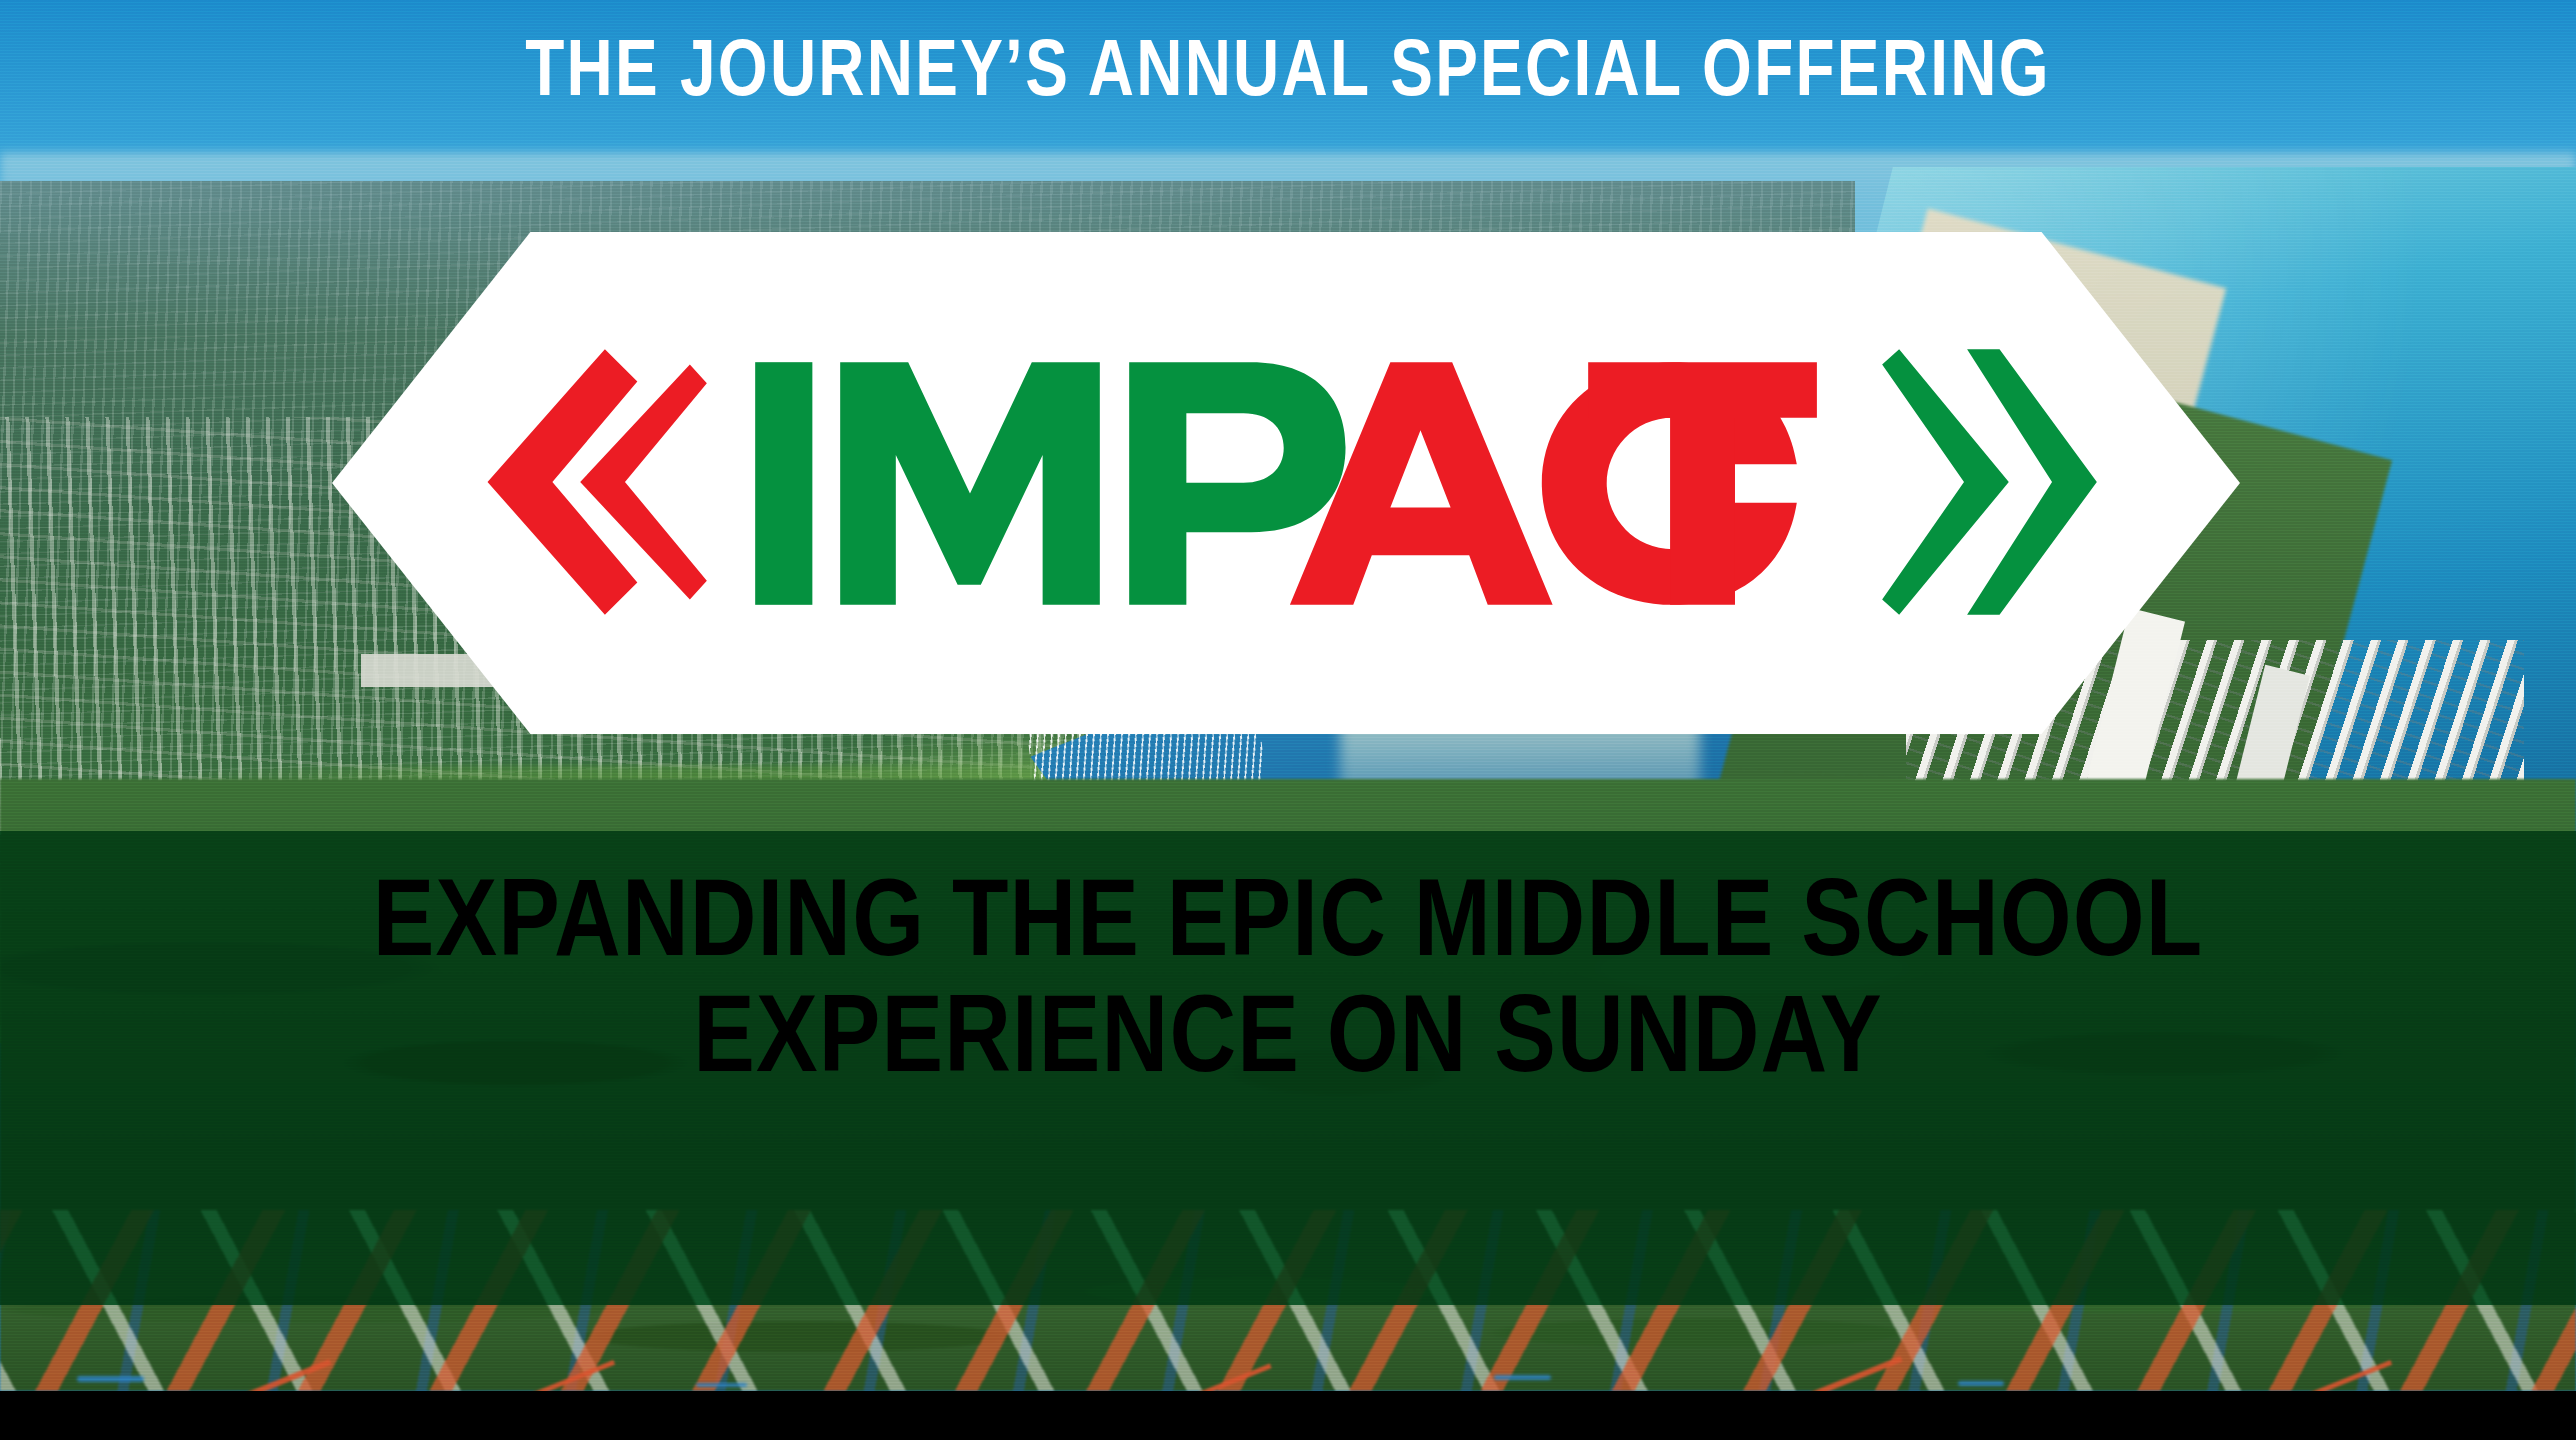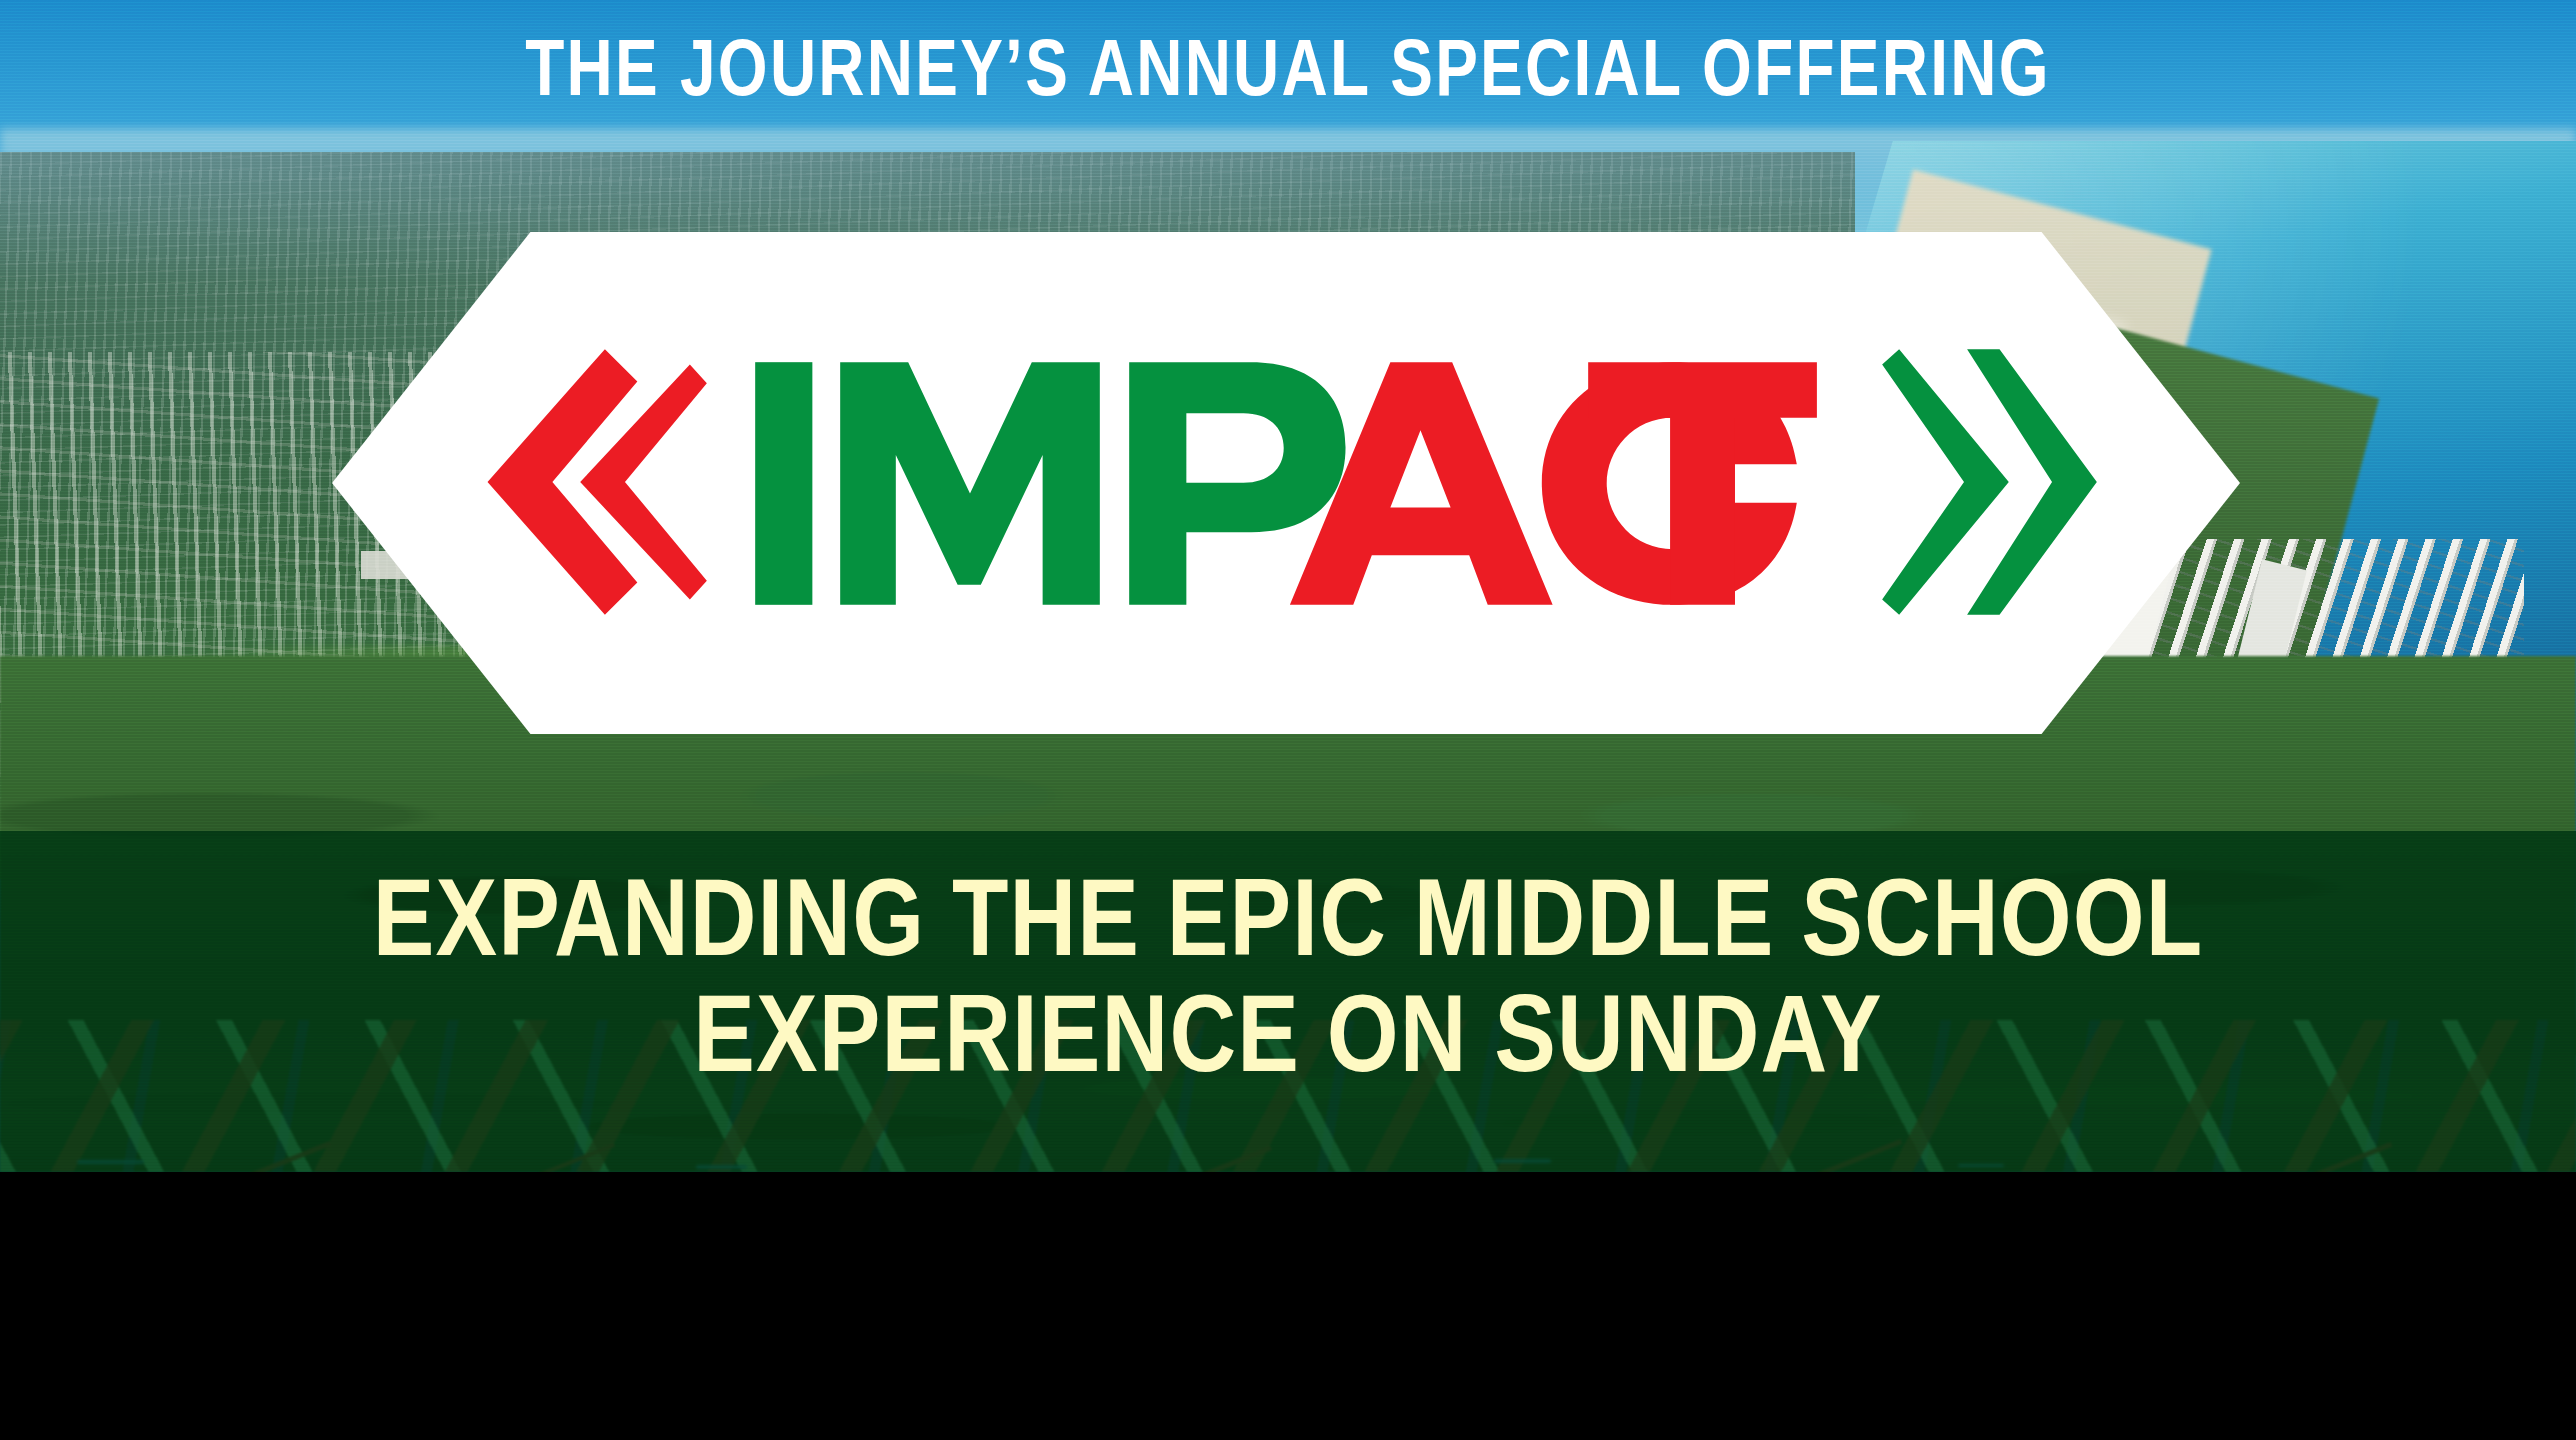--- a/index.html
+++ b/index.html
@@ -1,21 +1,21 @@
 <!DOCTYPE html>
 <html style="font-size:12.4px"><head>
 <meta charset="utf-8">
 <style>
   html,body{margin:0;padding:0;background:#000;}
   *{box-sizing:border-box;}
 
   #poster{
     position:relative;
     width:2576px;
-    height:1172px;
+    height:1391px;
     overflow:hidden;
     font-family:"Liberation Sans", sans-serif;
     background:#1E7FC0;
   }
 
   
   .photo{position:absolute;inset:0;overflow:hidden;}
 
   
   .sky{
@@ -217,21 +217,21 @@
   .wordmark{
     position:relative;
     height:255px;
     display:flex;align-items:center;justify-content:center;
   }
   .wm-svg{height:255px;display:block;}
 
   
   .tagline{
     position:absolute;left:0;top:864px;width:100%;
-    text-align:center;color:#fef9c3;
+    text-align:center;color:#000000;
     line-height:.96;
   }
   .tagline .ln{
     display:block;
     font-size:110px;
     font-weight:700;
     letter-spacing:.012em;
     transform:scaleX(.84);
     transform-origin:50% 50%;
     white-space:nowrap;

